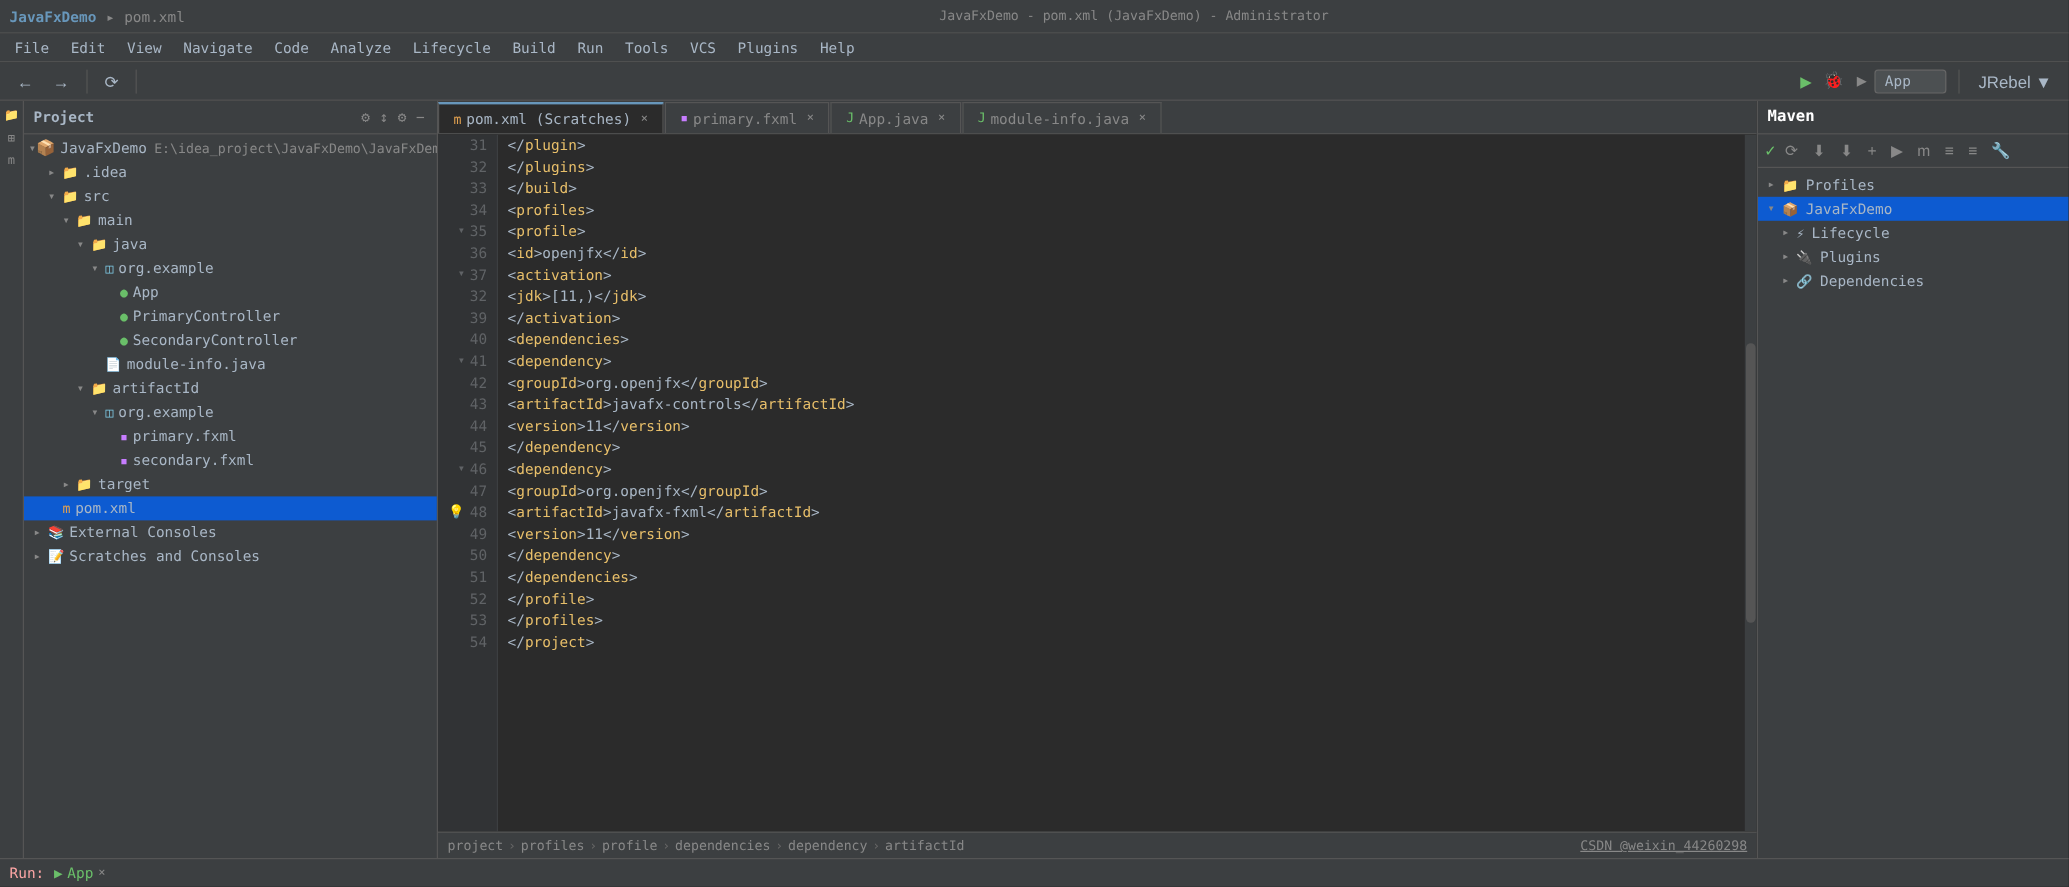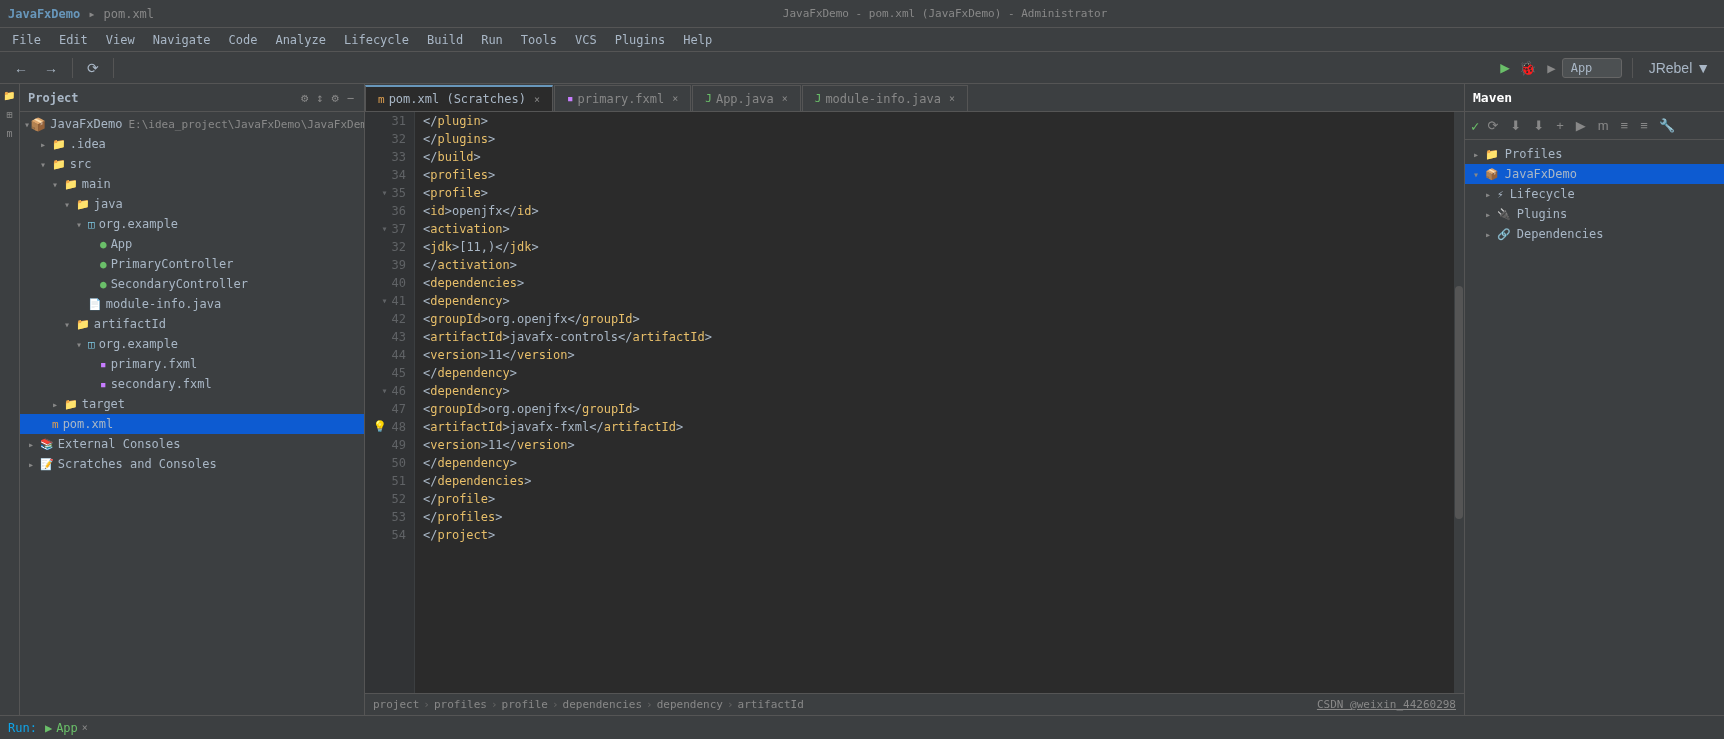--- a/index.html
+++ b/index.html
@@ -90,21 +90,21 @@
 
     
     #status-bar { height: 22px; background: #3c3f41; border-top: 1px solid #555; display: flex; align-items: center; padding: 0 8px; font-size: 11px; color: #a9b7c6; flex-shrink: 0; }
     #breadcrumb { flex: 1; display: flex; align-items: center; gap: 4px; }
     .breadcrumb-item { color: #888; }
     .breadcrumb-arrow { color: #666; }
     .status-right { margin-left: auto; color: #888; text-decoration: underline; }
 
     
     #run-bar { height: 24px; background: #3c3f41; border-top: 1px solid #555; display: flex; align-items: center; padding: 0 8px; gap: 8px; font-size: 12px; flex-shrink: 0; }
-    .run-label { color: #0ea5e9; }
+    .run-label { color: #fca5a5; }
     .run-tab { color: #6abf69; display: flex; align-items: center; gap: 4px; }
     .run-close { color: #888; font-size: 10px; cursor: pointer; }
   </style>
 </head>
 <body>
 
 <div id="title-bar">
   <span style="font-weight:bold;color:#6897bb;margin-right:8px;">JavaFxDemo</span>
   <span style="color:#888;margin-right:8px;">▸</span>
   <span style="color:#888;margin-right:20px;">pom.xml</span>

